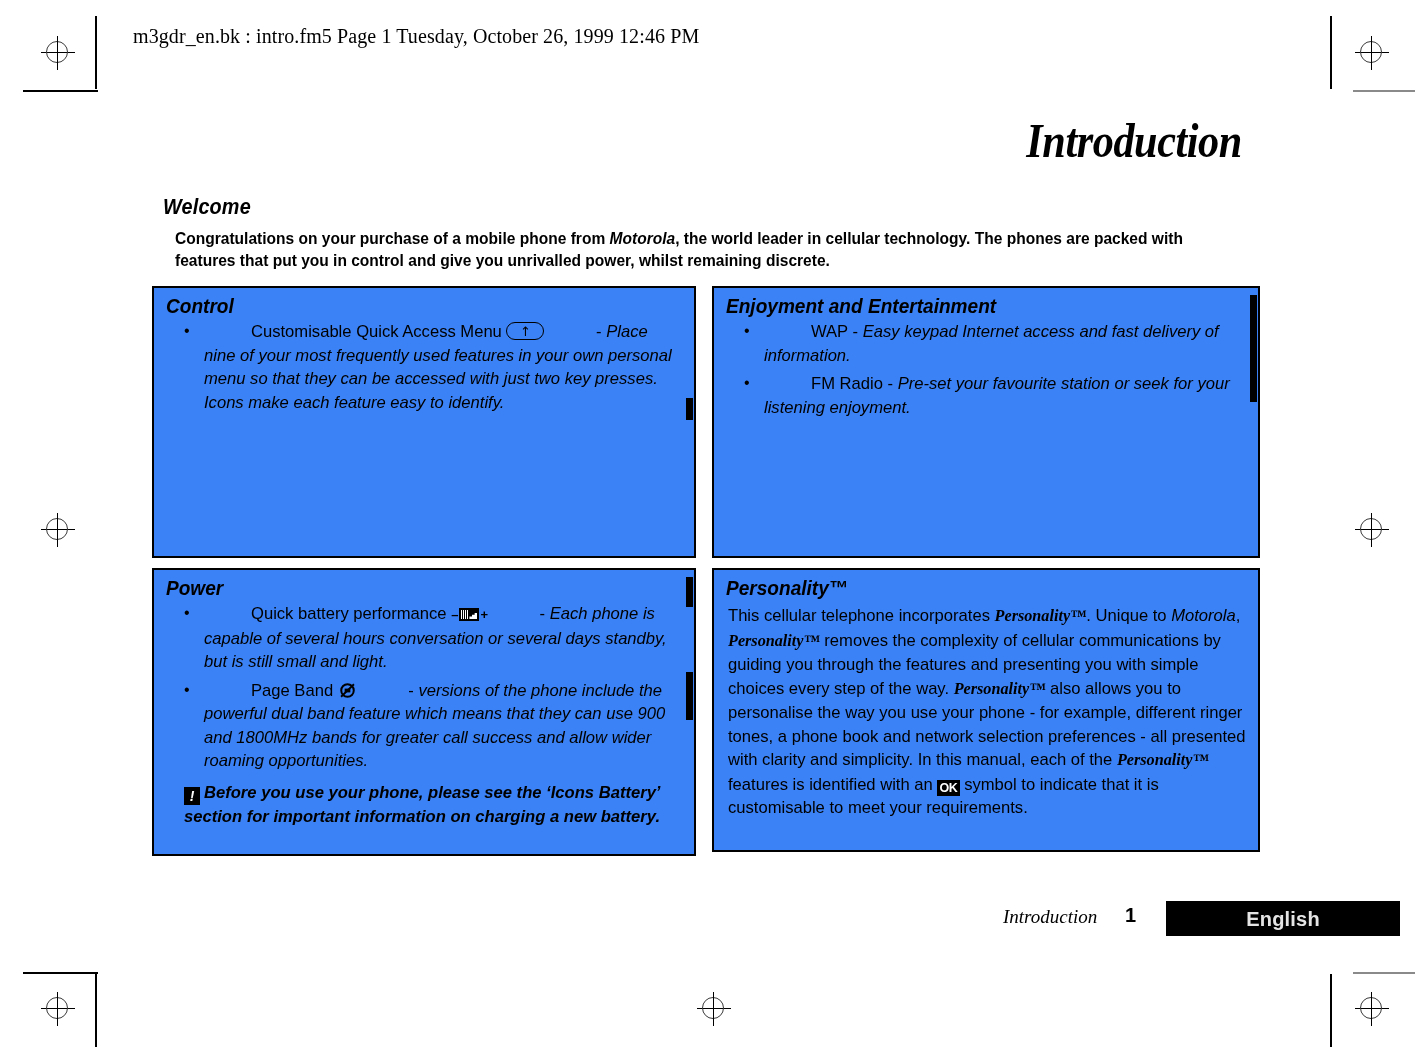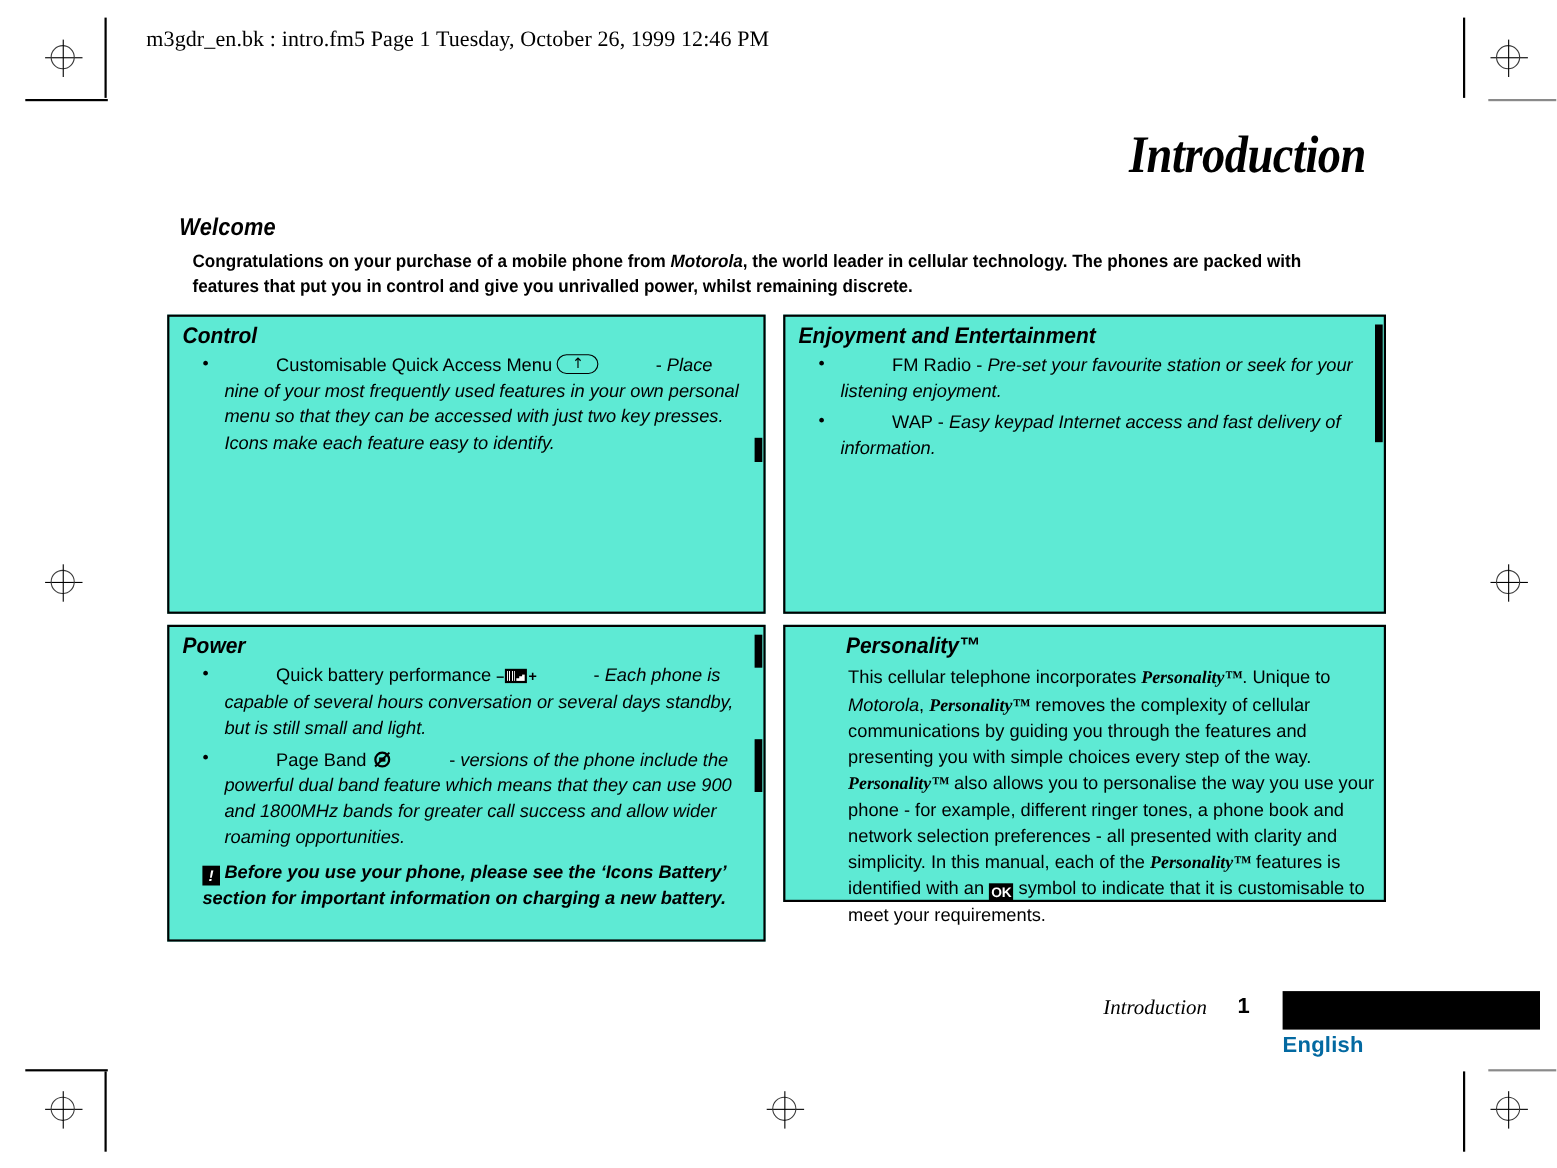--- a/index.html
+++ b/index.html
@@ -91,26 +91,26 @@
     transform: scaleX(0.955);
     transform-origin: left top;
   }
   .welcome-body i { font-style: italic; }
 
   
   .box {
     position: absolute;
     border: 2.4px solid #000;
     box-sizing: border-box;
-    background: #5eead4;
+    background: #3b82f6;
   }
   #box-control     { left: 152px;  top: 286px; width: 544px;  height: 272px; }
   #box-enjoyment   { left: 712px;  top: 286px; width: 548px;  height: 272px; }
   #box-power       { left: 152px;  top: 568px; width: 544px;  height: 288px; }
-  #box-personality { left: 712px;  top: 568px; width: 548px;  height: 252px; padding-left: 43px; }
+  #box-personality { left: 712px;  top: 568px; width: 548px;  height: 284px; }
 
   .box-head {
     font-size: 20.5px;
     font-weight: bold;
     font-style: italic;
     margin: 6px 0 2px 12px;
     transform: scaleX(0.93);
     transform-origin: left center;
     white-space: nowrap;
   }
@@ -280,26 +280,25 @@
     top: 901px;
     width: 234px;
     height: 35px;
     background: #000;
   }
   .footer-lang-bar span {
     position: absolute;
     left: 0; right: 0;
     top: 50%;
     transform: translateY(-50%);
-    text-align: left;
-    color: #0369a1;
+    text-align: center;
+    color: #e5e5e5;
     font-size: 20px;
     font-weight: bold;
     letter-spacing: 0.2px;
-    margin-top: 32px;
   }
 </style>
 </head>
 <body>
 
 <div class="reg" style="left:41px;top:36px;">
     <div class="circ"></div>
   </div>
 <div class="reg" style="left:1355px;top:36px;">
     <div class="circ"></div>
@@ -343,22 +342,22 @@
       <li><span class="lead">Customisable Quick Access Menu </span><span class="ico ico-quickmenu"><span class="arrow">↑</span></span><span class="lead"> - </span><span class="desc">Place nine of your most frequently used features in your own personal menu so that they can be accessed with just two key presses. Icons make each feature easy to identify.</span></li>
     </ul>
   </div>
   <div class="changebar" style="left:532px;top:110px;height:22px;"></div>
 </div>
 
 <div class="box" id="box-enjoyment">
   <div class="box-head">Enjoyment and Entertainment</div>
   <div class="box-body">
     <ul class="feature-list">
+      <li><span class="lead">WAP - </span><span class="desc">Easy keypad Internet access and fast delivery of information.</span></li>
       <li><span class="lead">FM Radio - </span><span class="desc">Pre-set your favourite station or seek for your listening enjoyment.</span></li>
-      <li><span class="lead">WAP - </span><span class="desc">Easy keypad Internet access and fast delivery of information.</span></li>
     </ul>
   </div>
   <div class="changebar" style="left:536px;top:7px;height:107px;"></div>
 </div>
 
 <div class="box" id="box-power">
   <div class="box-head">Power</div>
   <div class="box-body">
     <ul class="feature-list">
       <li><span class="lead">Quick battery performance </span><span class="ico ico-battery"><span class="minus">–</span><span class="cell"></span><span class="plus">+</span></span><span class="lead"> - </span><span class="desc">Each phone is capable of several hours conversation or several days standby, but is still small and light.</span></li>

